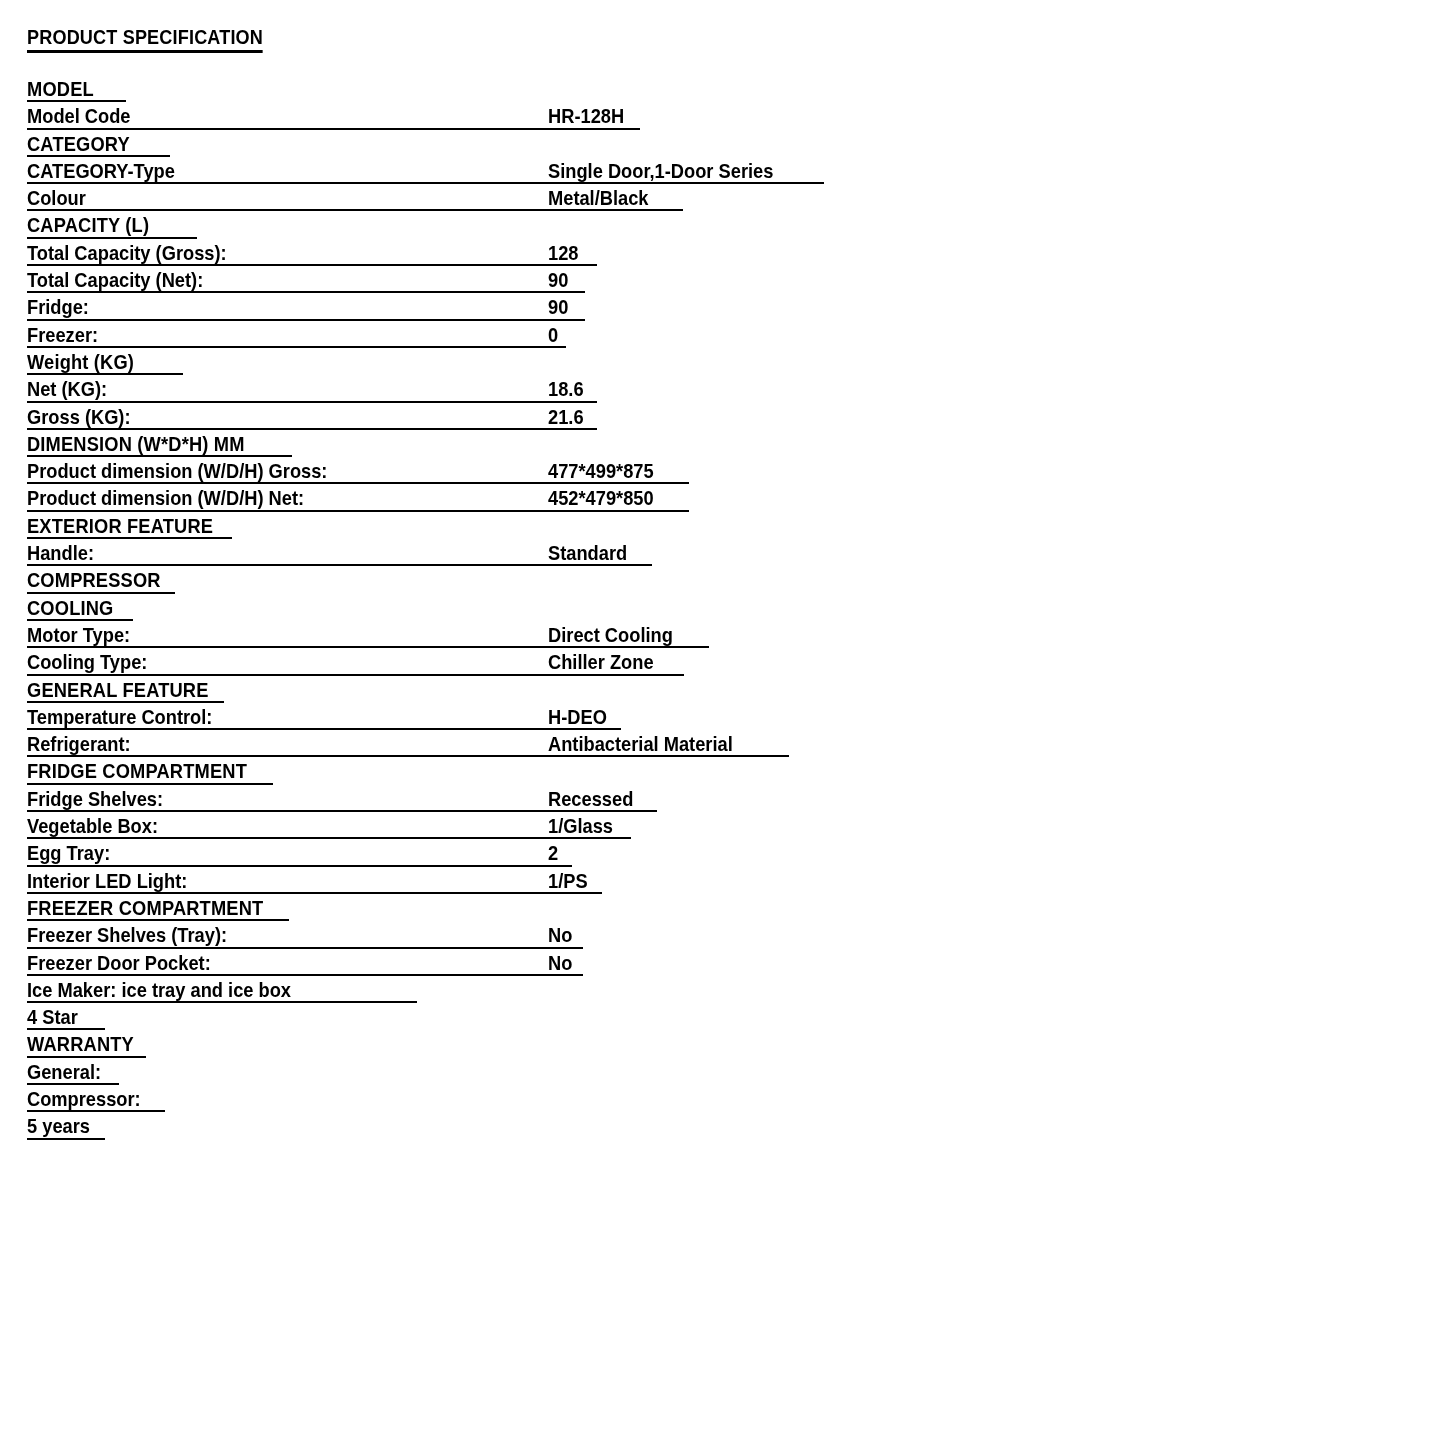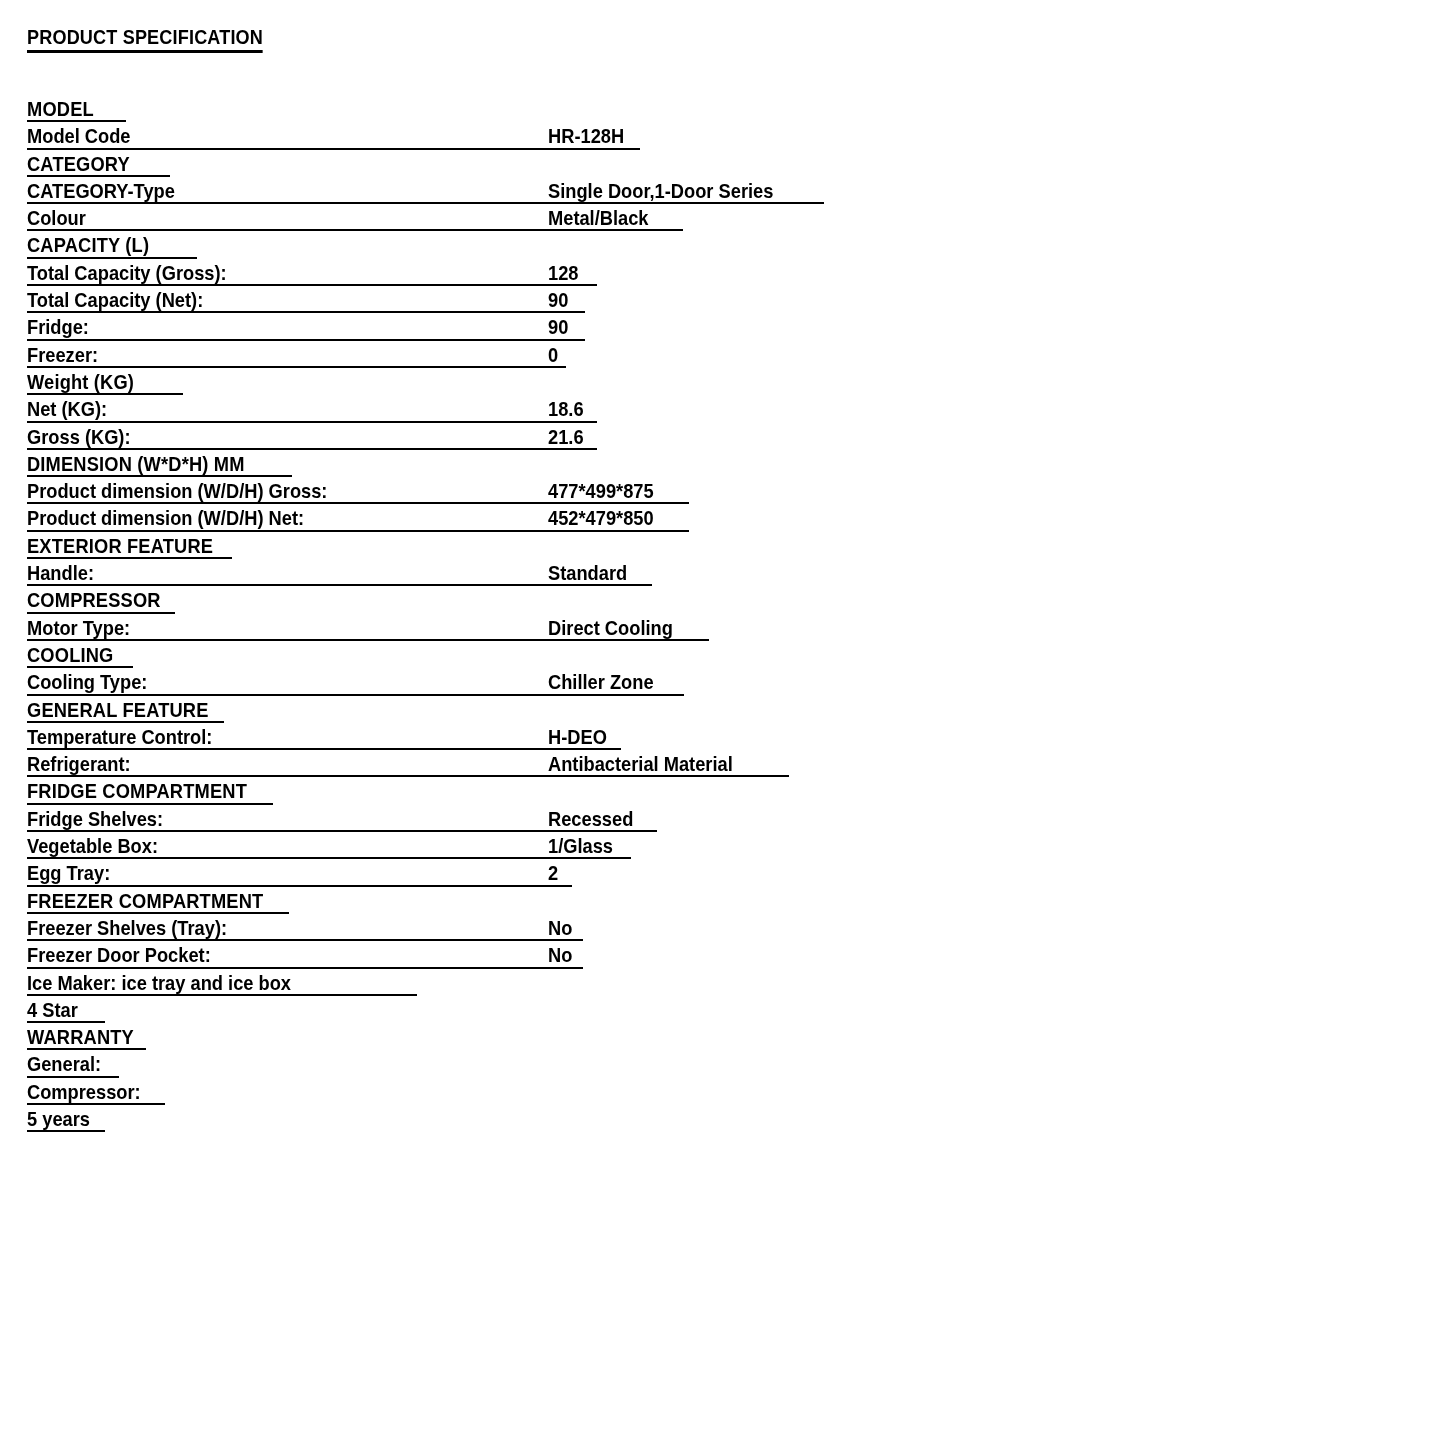--- a/index.html
+++ b/index.html
@@ -38,21 +38,21 @@
   .doc-title .t-text {
     display: inline-block;
     border-bottom: 3px solid #000;
     padding-bottom: 3px;
   }
 
   
   #rows {
     position: absolute;
     left: 27px;
-    top: 96px;
+    top: 76px;
     width: 1390px;
   }
 
   .row {
     position: relative;
     height: 27.3px;
     font-size: 21px;
     font-weight: bold;
     line-height: 25px;
     white-space: nowrap;
@@ -181,29 +181,29 @@
       </div>
       <div class="row">
         <div class="rule" style="width: 625px;"></div>
         <div class="label">Handle:</div>
         <div class="value">Standard</div>
       </div>
       <div class="row section">
         <div class="rule" style="width: 148px;"></div>
         <div class="label">COMPRESSOR</div>
       </div>
+      <div class="row section">
+        <div class="rule" style="width: 106px;"></div>
+        <div class="label">COOLING</div>
+      </div>
       <div class="row">
         <div class="rule" style="width: 682px;"></div>
         <div class="label">Motor Type:</div>
         <div class="value">Direct Cooling</div>
       </div>
-      <div class="row section">
-        <div class="rule" style="width: 106px;"></div>
-        <div class="label">COOLING</div>
-      </div>
       <div class="row">
         <div class="rule" style="width: 657px;"></div>
         <div class="label">Cooling Type:</div>
         <div class="value">Chiller Zone</div>
       </div>
       <div class="row section">
         <div class="rule" style="width: 197px;"></div>
         <div class="label">GENERAL FEATURE</div>
       </div>
       <div class="row">
@@ -228,20 +228,25 @@
       <div class="row">
         <div class="rule" style="width: 604px;"></div>
         <div class="label">Vegetable Box:</div>
         <div class="value">1/Glass</div>
       </div>
       <div class="row">
         <div class="rule" style="width: 545px;"></div>
         <div class="label">Egg Tray:</div>
         <div class="value">2</div>
       </div>
+      <div class="row">
+        <div class="rule" style="width: 575px;"></div>
+        <div class="label">Interior LED Light:</div>
+        <div class="value">1/PS</div>
+      </div>
       <div class="row section">
         <div class="rule" style="width: 262px;"></div>
         <div class="label">FREEZER COMPARTMENT</div>
       </div>
       <div class="row">
         <div class="rule" style="width: 556px;"></div>
         <div class="label">Freezer Shelves (Tray):</div>
         <div class="value">No</div>
       </div>
       <div class="row">

